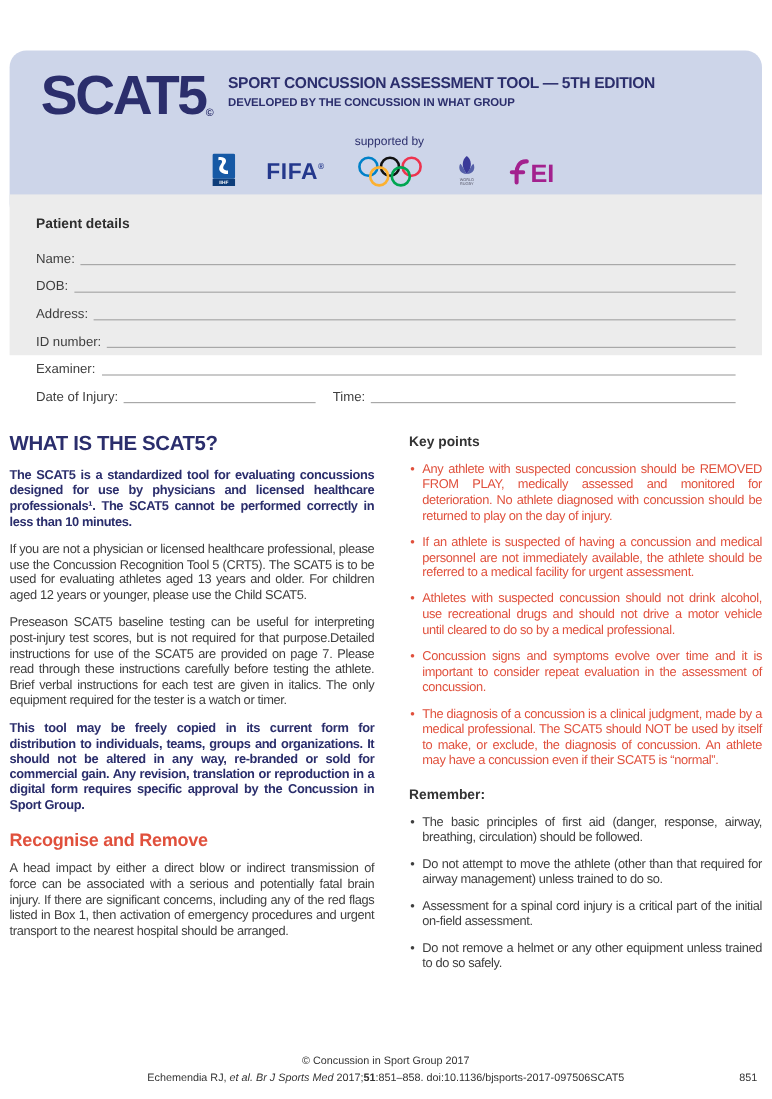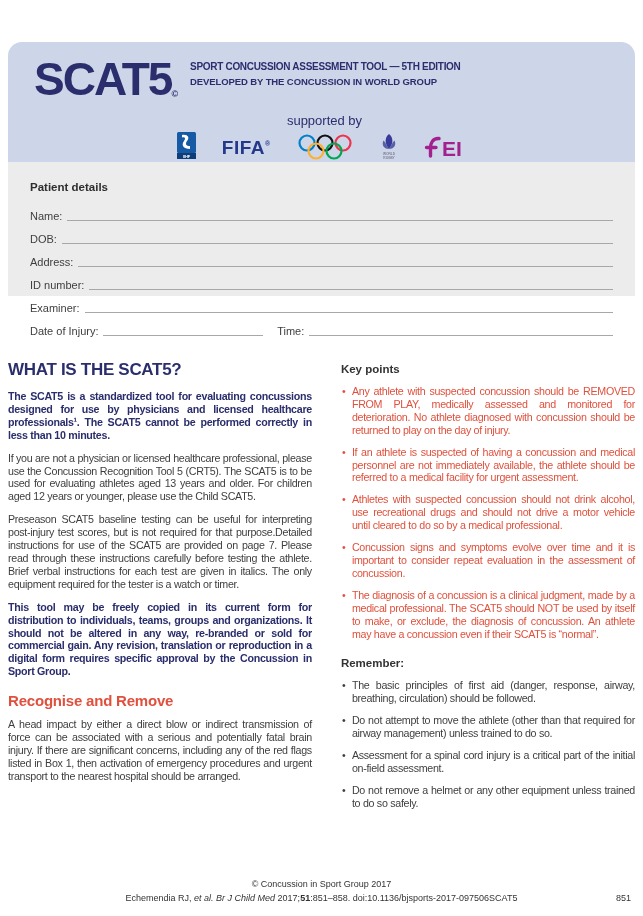--- a/index.html
+++ b/index.html
@@ -13,23 +13,23 @@
     position:absolute; left:8px; top:10px; width:627px; height:142px;
     background:#cdd5e9; border-radius:14px; box-sizing:border-box;
     padding:14px 20px 0 26px;
     margin-top:32px;
   }
   .header-top { display:flex; align-items:flex-start; }
   .logo-block { line-height:1; white-space:nowrap; }
   .logo-text { font-size:46px; font-weight:bold; color:#2b2e6c; letter-spacing:-2px; }
   .logo-c { font-size:9px; font-weight:bold; color:#2b2e6c; vertical-align:-2px; }
   .title-block { margin-left:12px; padding-top:5px; }
-  .doc-title { font-size:10px; font-weight:bold; color:#2b2e6c; letter-spacing:-0.3px; }
+  .doc-title { font-size:13px; font-weight:bold; color:#2b2e6c; letter-spacing:-0.3px; }
   .doc-sub { font-size:9.5px; font-weight:bold; color:#2b2e6c; letter-spacing:-0.1px; margin-top:4px; }
-  .supported { text-align:center; font-size:13px; color:#2b2e6c; margin-top:11px; }
+  .supported { text-align:center; font-size:10px; color:#2b2e6c; margin-top:11px; }
   .logo-row { display:flex; justify-content:center; align-items:center; gap:26px; margin-top:4px; }
   .fifa-text { font-size:19px; font-weight:bold; color:#24388c; letter-spacing:0.5px; line-height:1; }
   .fifa-text .reg { font-size:7px; vertical-align:8px; letter-spacing:0; }
 
   
   .patient {
     position:absolute; left:8px; top:162px; width:627px; height:134px;
     background:#ececec; box-sizing:border-box; padding:19px 22px 0 22px;
   }
   .p-title { font-size:11.5px; font-weight:bold; color:#2e2e2e; margin-bottom:7px; }
@@ -74,21 +74,21 @@
 
 <div class="page">
 
   <div class="header">
     <div class="header-top">
       <div class="logo-block">
         <span class="logo-text">SCAT5</span><span class="logo-c">©</span>
       </div>
       <div class="title-block">
         <div class="doc-title">SPORT CONCUSSION ASSESSMENT TOOL — 5TH EDITION</div>
-        <div class="doc-sub">DEVELOPED BY THE CONCUSSION IN WORLD GROUP</div>
+        <div class="doc-sub">DEVELOPED BY THE CONCUSSION IN WHAT GROUP</div>
       </div>
     </div>
     <div class="supported">supported by</div>
     <div class="logo-row">
       <svg class="iihf" width="19" height="30" viewBox="0 0 19 30">
         <rect x="0" y="0" width="19" height="21" rx="1.5" fill="#1659a5"></rect>
         <path d="M5 3 C11 2 13 6 10 9 C8 12 9 14 13 14 L13 17 C6 17 4 13 7 9 C9 6.5 8 4.5 5 5.5 Z" fill="#ffffff"></path>
         <rect x="0" y="21" width="19" height="6" fill="#0d3d7a"></rect>
         <text x="9.5" y="25.6" font-size="4" fill="#ffffff" text-anchor="middle" font-weight="bold" font-family="Liberation Sans, sans-serif">IIHF</text>
       </svg>
@@ -173,18 +173,18 @@
         <li>Do not attempt to move the athlete (other than that required for airway management) unless trained to do so.</li>
         <li>Assessment for a spinal cord injury is a critical part of the initial on-field assessment.</li>
         <li>Do not remove a helmet or any other equipment unless trained to do so safely.</li>
       </ul>
     </div>
   </div>
 
   <div class="footer">
     <div class="f-line1">© Concussion in Sport Group 2017</div>
     <div class="f-line2">
-      <span>Echemendia RJ, </span><span class="it">et al. Br J Child Med</span><span> 2017;</span><span class="b">51</span><span>:851–858. doi:10.1136/bjsports-2017-097506SCAT5</span>
+      <span>Echemendia RJ, </span><span class="it">et al. Br J Sports Med</span><span> 2017;</span><span class="b">51</span><span>:851–858. doi:10.1136/bjsports-2017-097506SCAT5</span>
     </div>
     <div class="f-page">851</div>
   </div>
 
 </div>
 
 </body></html>

